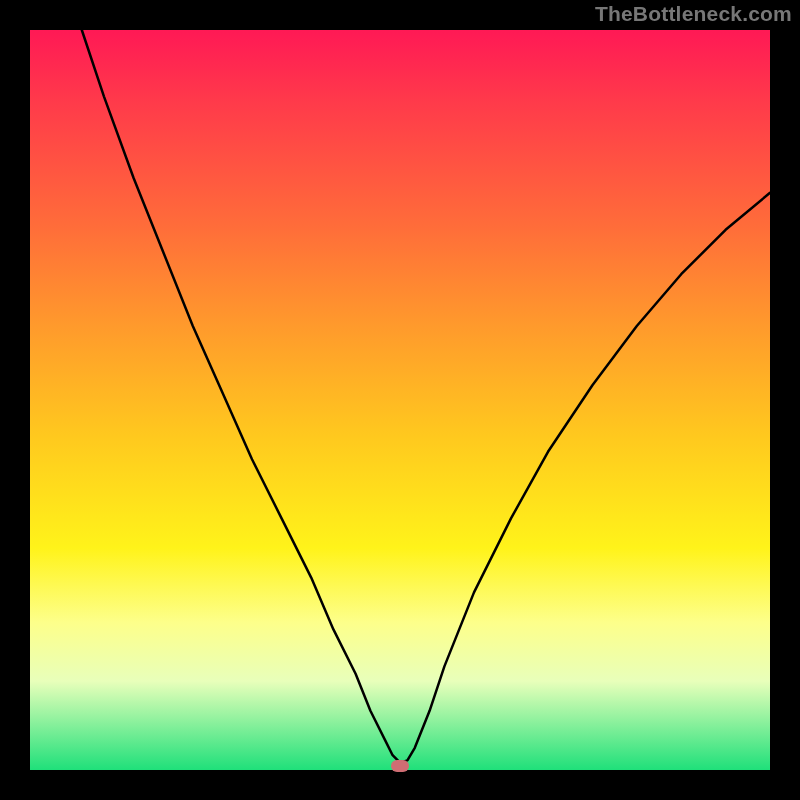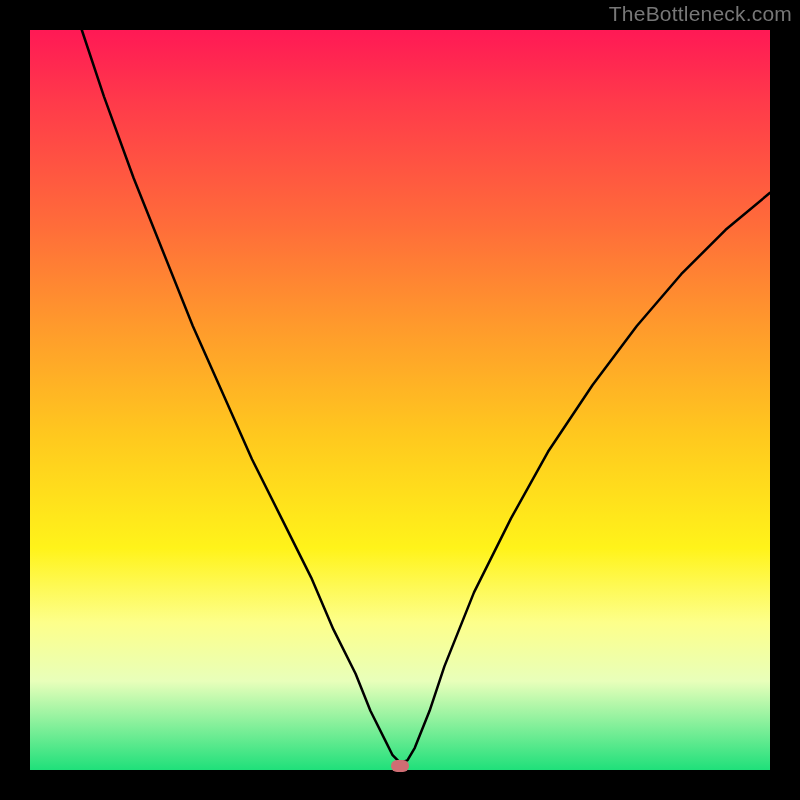--- a/index.html
+++ b/index.html
@@ -18,21 +18,21 @@
     width: 800px;
     height: 800px;
     background: #000;
   }
   .watermark {
     position: absolute;
     top: 2px;
     right: 8px;
     color: #777;
     font-size: 21px;
-    font-weight: 400;
+    font-weight: 700;
     letter-spacing: 0.2px;
   }
   .plot {
     position: absolute;
     left: 30px;
     top: 30px;
     width: 740px;
     height: 740px;
     background: linear-gradient(to bottom,
       #ff1955 0%,

